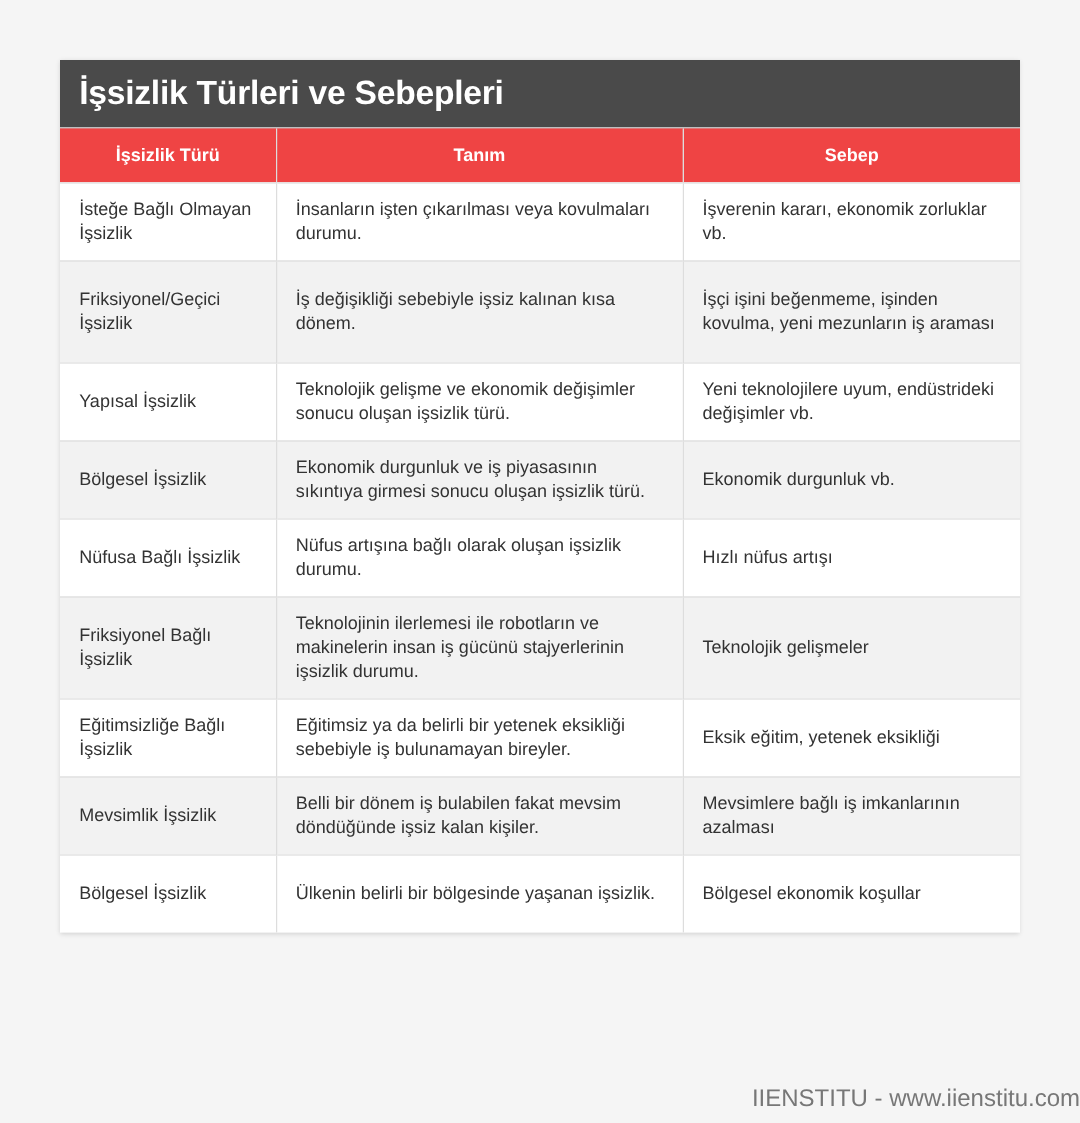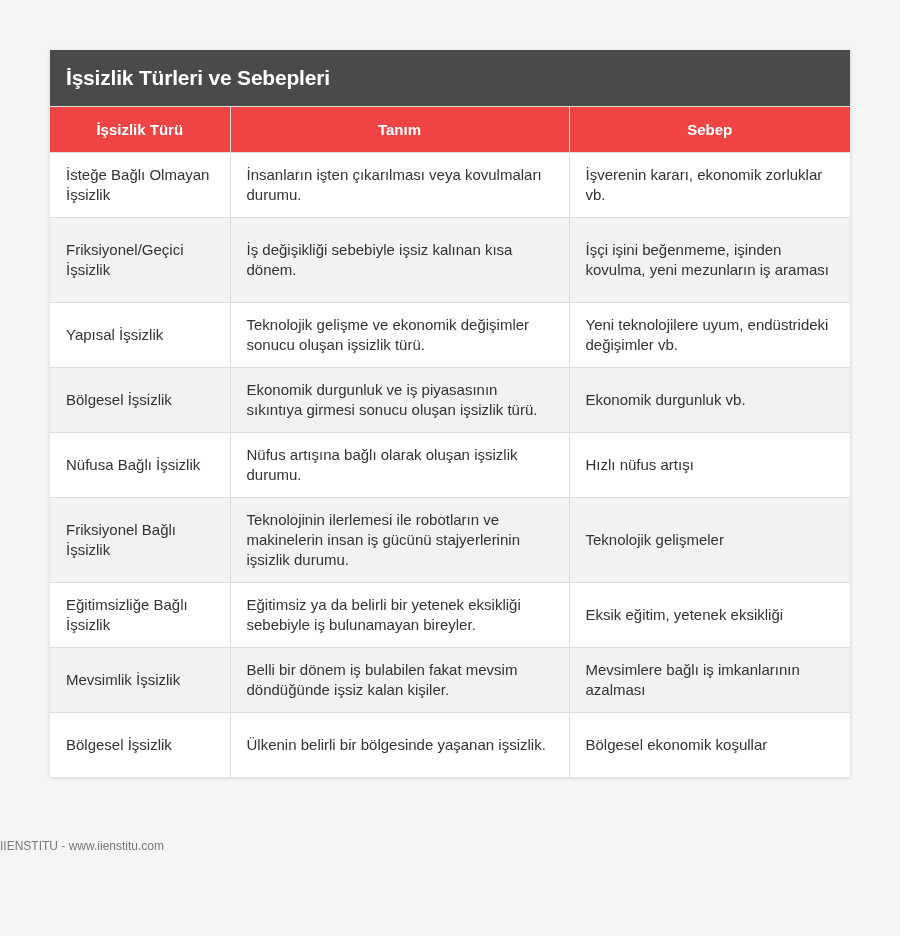--- a/index.html
+++ b/index.html
@@ -26,21 +26,21 @@
       background: #4a4a4a;
       height: 57px;
       display: flex;
       align-items: center;
       padding-left: 16px;
       box-sizing: border-box;
       border-bottom: 1px solid #dddddd;
     }
     .title-bar h1 {
       margin: 0;
-      font-size: 21px;
+      font-size: 28px;
       font-weight: bold;
       color: #ffffff;
       letter-spacing: -0.2px;
     }
     table {
       width: 800px;
       border-collapse: collapse;
       table-layout: fixed;
     }
     col.c1 { width: 180px; }
@@ -67,25 +67,25 @@
       border-top: 1px solid #dddddd;
       color: #333333;
     }
     tbody td:first-child { border-left: none; }
     tbody tr:nth-child(odd) td { background: #ffffff; }
     tbody tr:nth-child(even) td { background: #f2f2f2; }
     tbody tr.h65 td { height: 65px; box-sizing: border-box; }
     tbody tr.h85 td { height: 85px; box-sizing: border-box; }
     .footer {
       position: absolute;
-      top: 839px;
+      top: 905px;
       left: 0;
       width: 900px;
-      text-align: left;
-      font-size: 12px;
+      text-align: right;
+      font-size: 20px;
       color: #777777;
     }
   </style>
 </head>
 <body>
 
 <div class="card">
   <div class="title-bar">
     <h1>İşsizlik Türleri ve Sebepleri</h1>
   </div>

